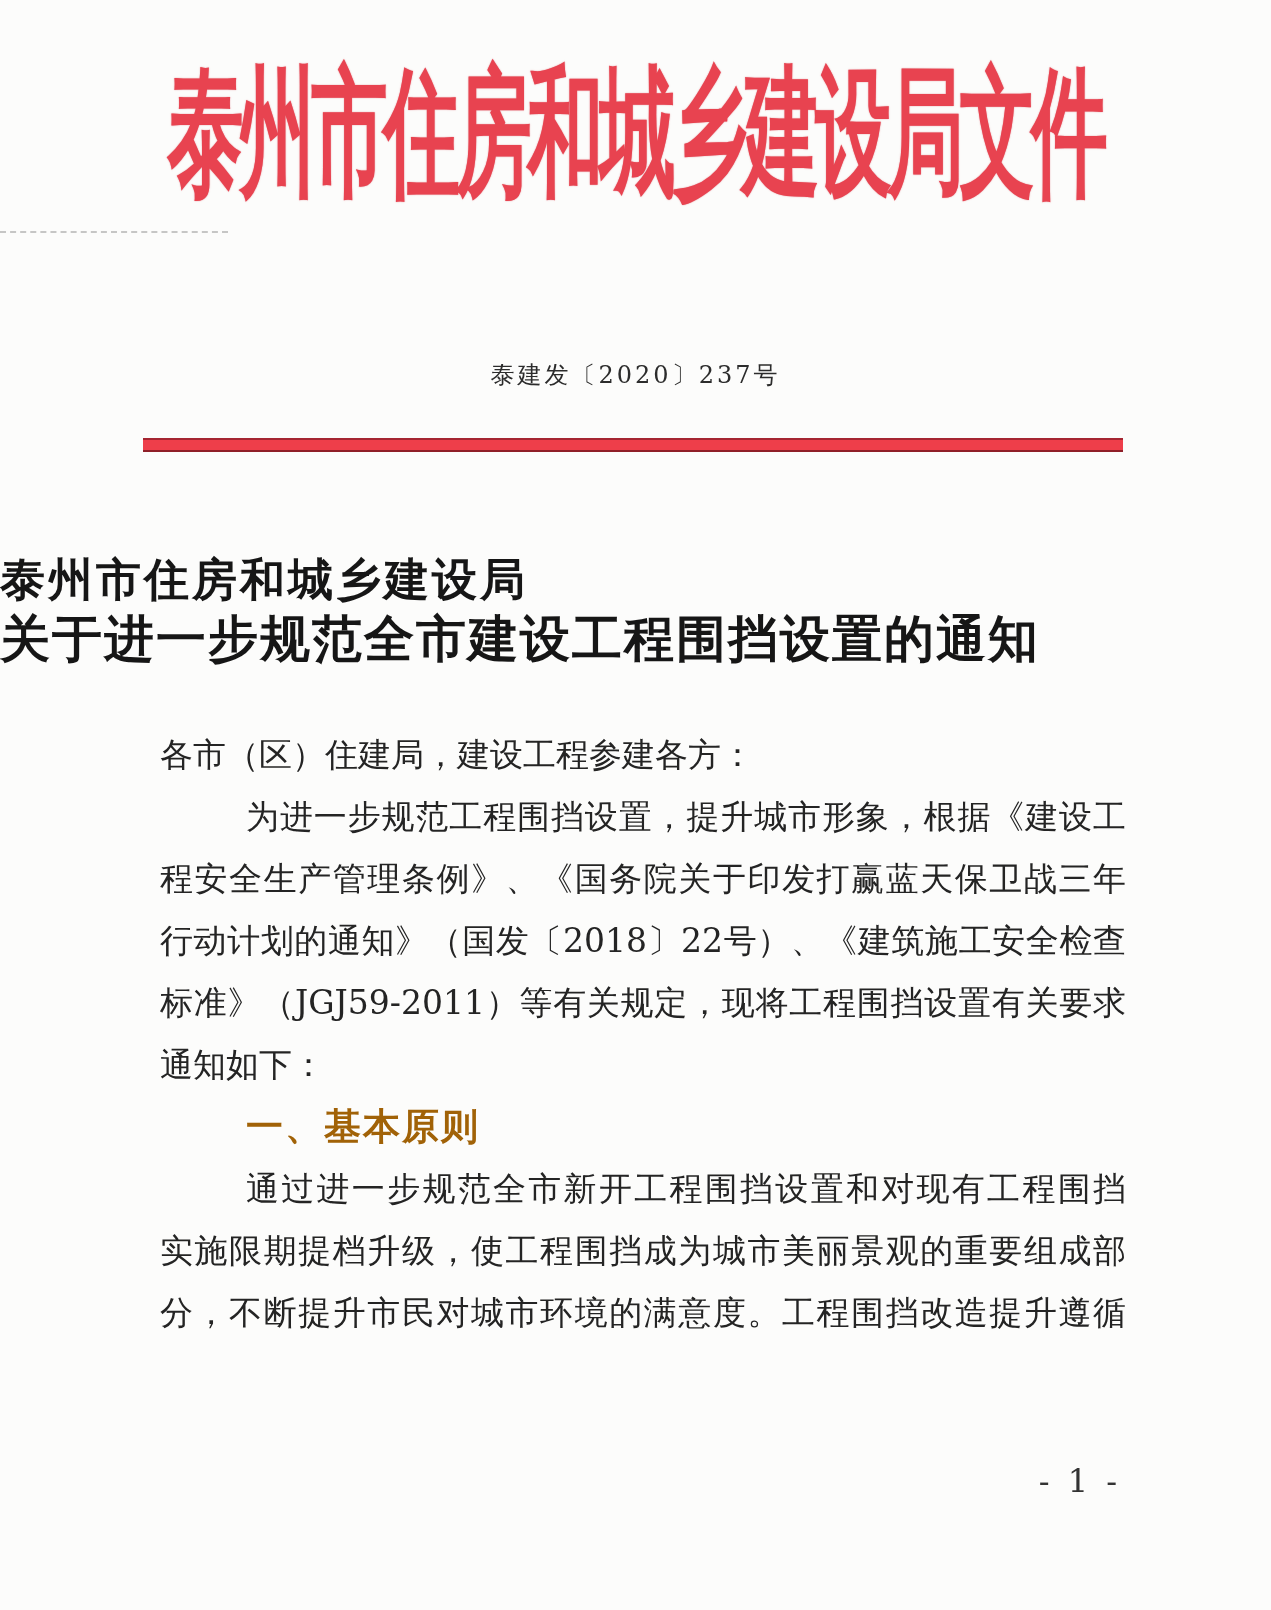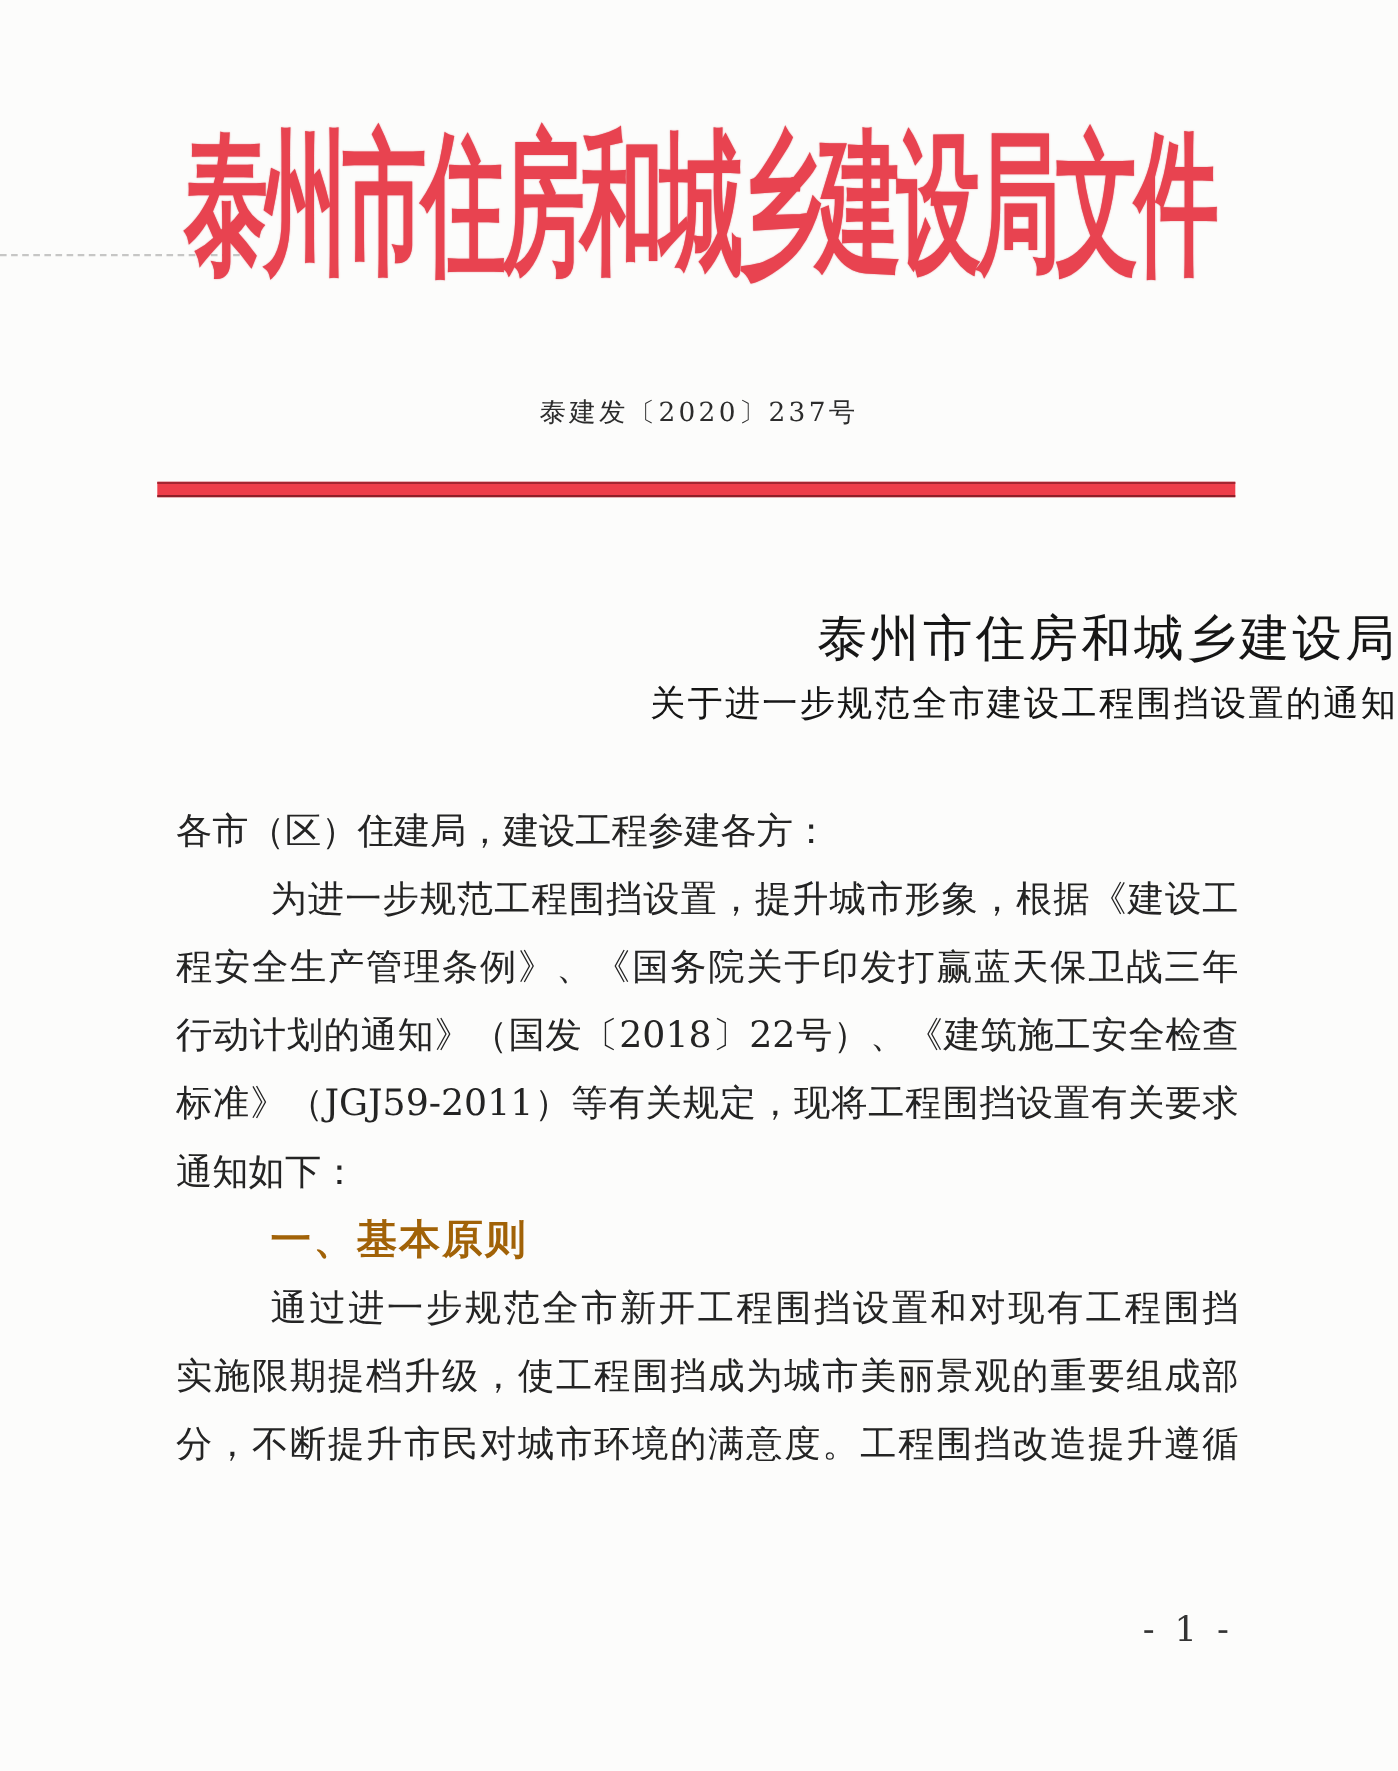--- a/index.html
+++ b/index.html
@@ -25,21 +25,20 @@
     border-top: 2px dashed #9a9a9a;
     opacity: .55;
   }
   
   .red-title {
     position: absolute;
     left: 0; top: 108px;
     width: 100%;
     height: 160px;
     display: flex;
-    align-items: center;
     justify-content: center;
   }
   .red-title .stretch {
     display: inline-block;
     font-size: 76px;
     font-weight: bold;
     letter-spacing: -4px;
     color: var(--accent-red, #e84350);
     transform: scaleY(1.85);
     transform-origin: center;
@@ -64,32 +63,32 @@
     width: 980px; height: 10px;
     background: var(--rule-red, #ee3e4a);
     border-top: 2px solid #a52531;
     border-bottom: 2px solid var(--rule-edge, #8f1f28);
   }
   
   .doc-title {
     position: absolute;
     left: 0; top: 550px;
     width: 100%;
-    text-align: right;
+    text-align: left;
     font-family: "DejaVu Sans", "Liberation Sans", sans-serif;
-    font-weight: normal;
+    font-weight: bold;
     color: #161616;
   }
   .doc-title .t1 {
     font-size: 45px;
     line-height: 59px;
     letter-spacing: 3px;
   }
   .doc-title .t2 {
-    font-size: 32px;
+    font-size: 50px;
     line-height: 60px;
     letter-spacing: 2px;
   }
   
   .body-block {
     position: absolute;
     left: 160px; top: 724px;
     width: 966px;
     font-size: 33px;
     color: #242424;

